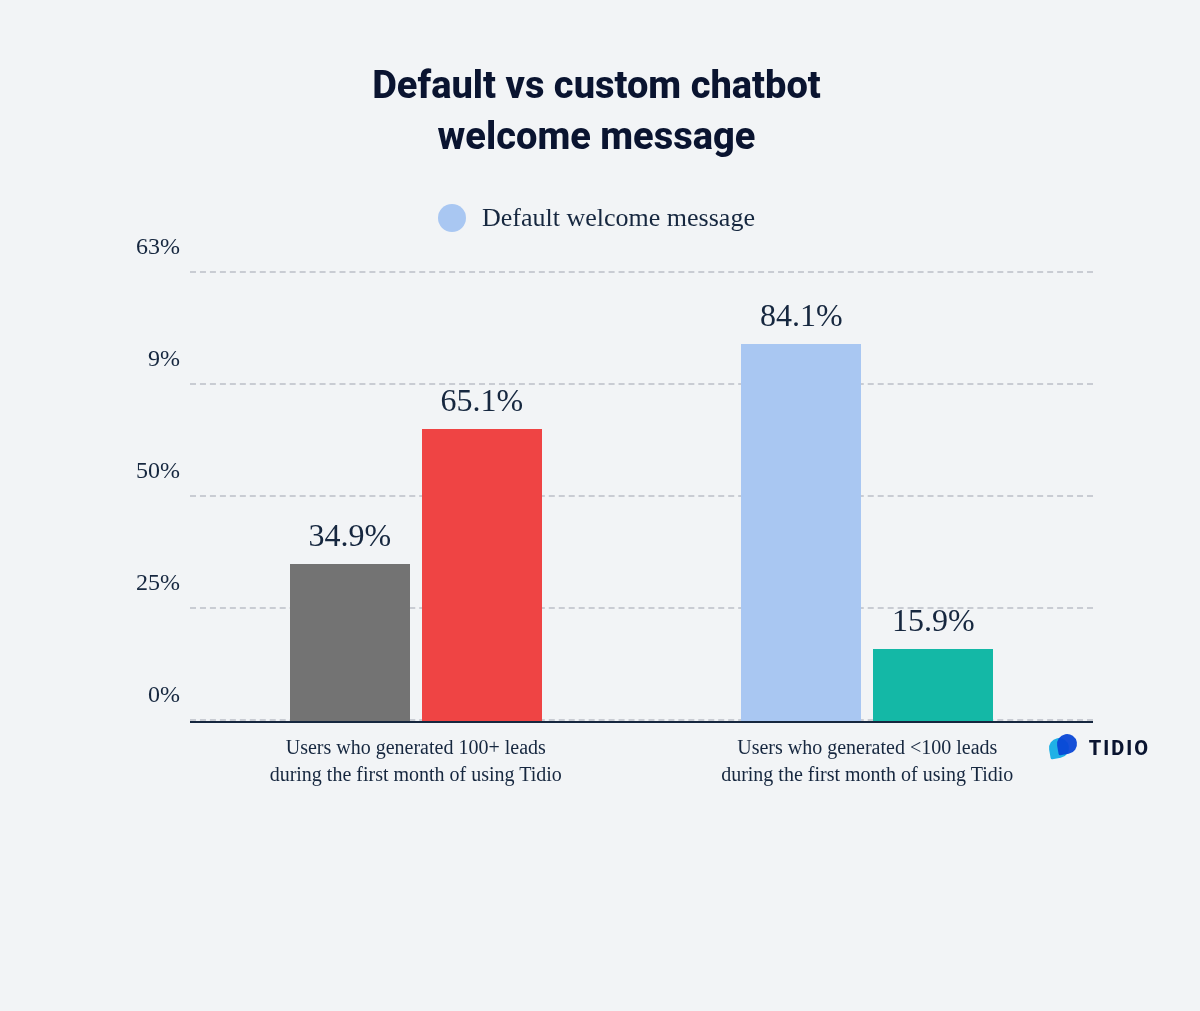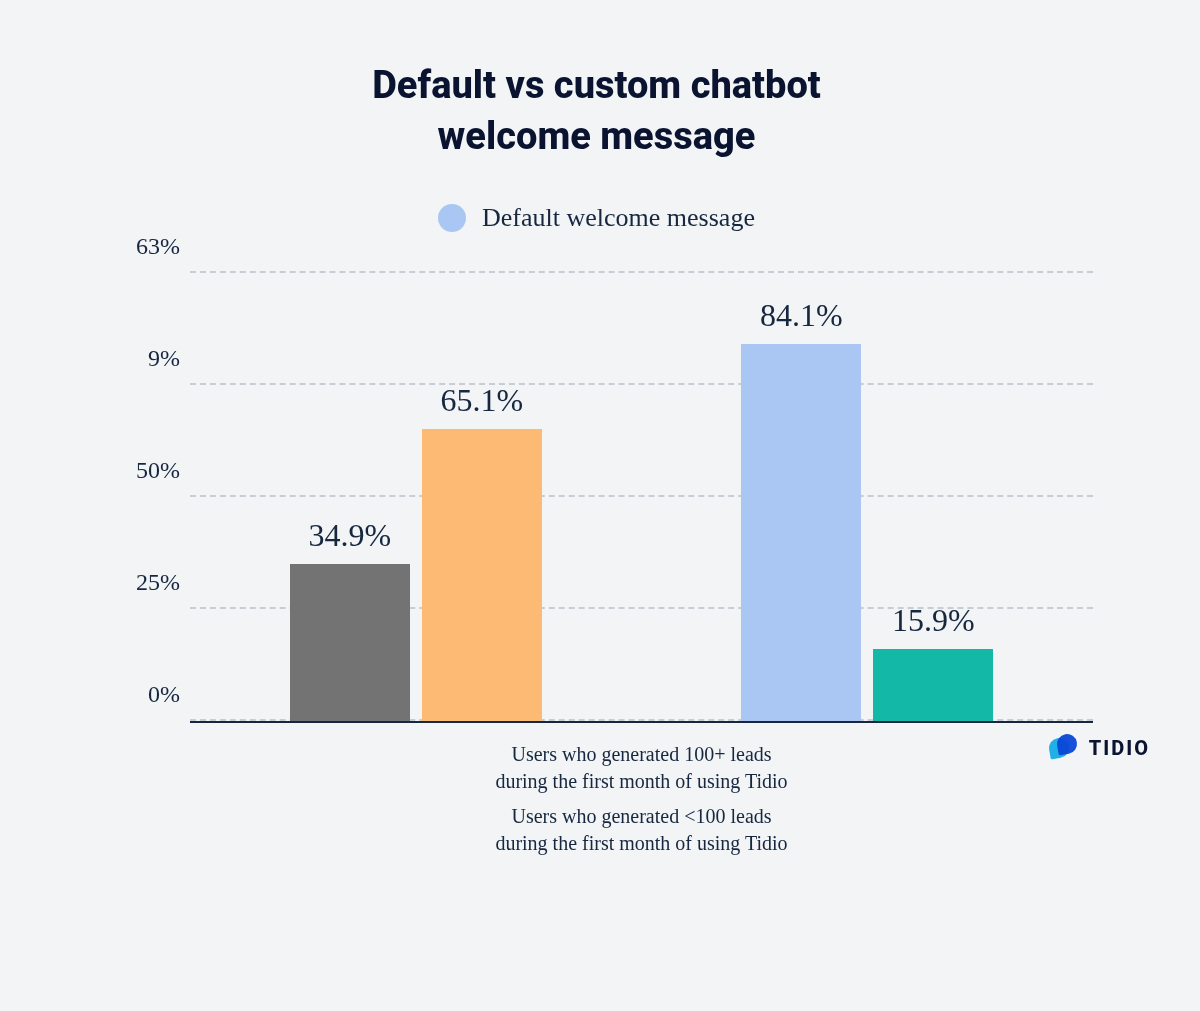--- a/index.html
+++ b/index.html
@@ -99,24 +99,23 @@
     margin-bottom: 10px;
     font-family: Georgia, "Times New Roman", serif;
     font-size: 32px;
     color: #16273f;
     white-space: nowrap;
   }
   .xlabels {
     position: absolute;
     left: 120px;
     right: 30px;
-    bottom: 0;
+    bottom: 7px;
     height: 80px;
     display: flex;
-    flex-direction: column;
   }
   .xlabel {
     flex: 1;
     text-align: center;
     font-family: Georgia, "Times New Roman", serif;
     font-size: 20px;
     line-height: 1.35;
     color: #16273f;
     padding: 8px 20px 0 20px;
   }
@@ -177,21 +176,21 @@
       <div class="ytick" style="bottom:25%">25%</div>
       <div class="ytick" style="bottom:50%">50%</div>
       <div class="ytick" style="bottom:75%">9%</div>
       <div class="ytick" style="bottom:100%">63%</div>
 
       <div class="groups">
         <div class="group">
           <div class="bar" style="height:34.9%; background:#737373">
             <span class="bar-label">34.9%</span>
           </div>
-          <div class="bar" style="height:65.1%; background:#fdba74">
+          <div class="bar" style="height:65.1%; background:#ef4444">
             <span class="bar-label">65.1%</span>
           </div>
         </div>
         <div class="group">
           <div class="bar" style="height:84.1%; background:#a9c7f2">
             <span class="bar-label">84.1%</span>
           </div>
           <div class="bar" style="height:15.9%; background:#14b8a6">
             <span class="bar-label">15.9%</span>
           </div>

